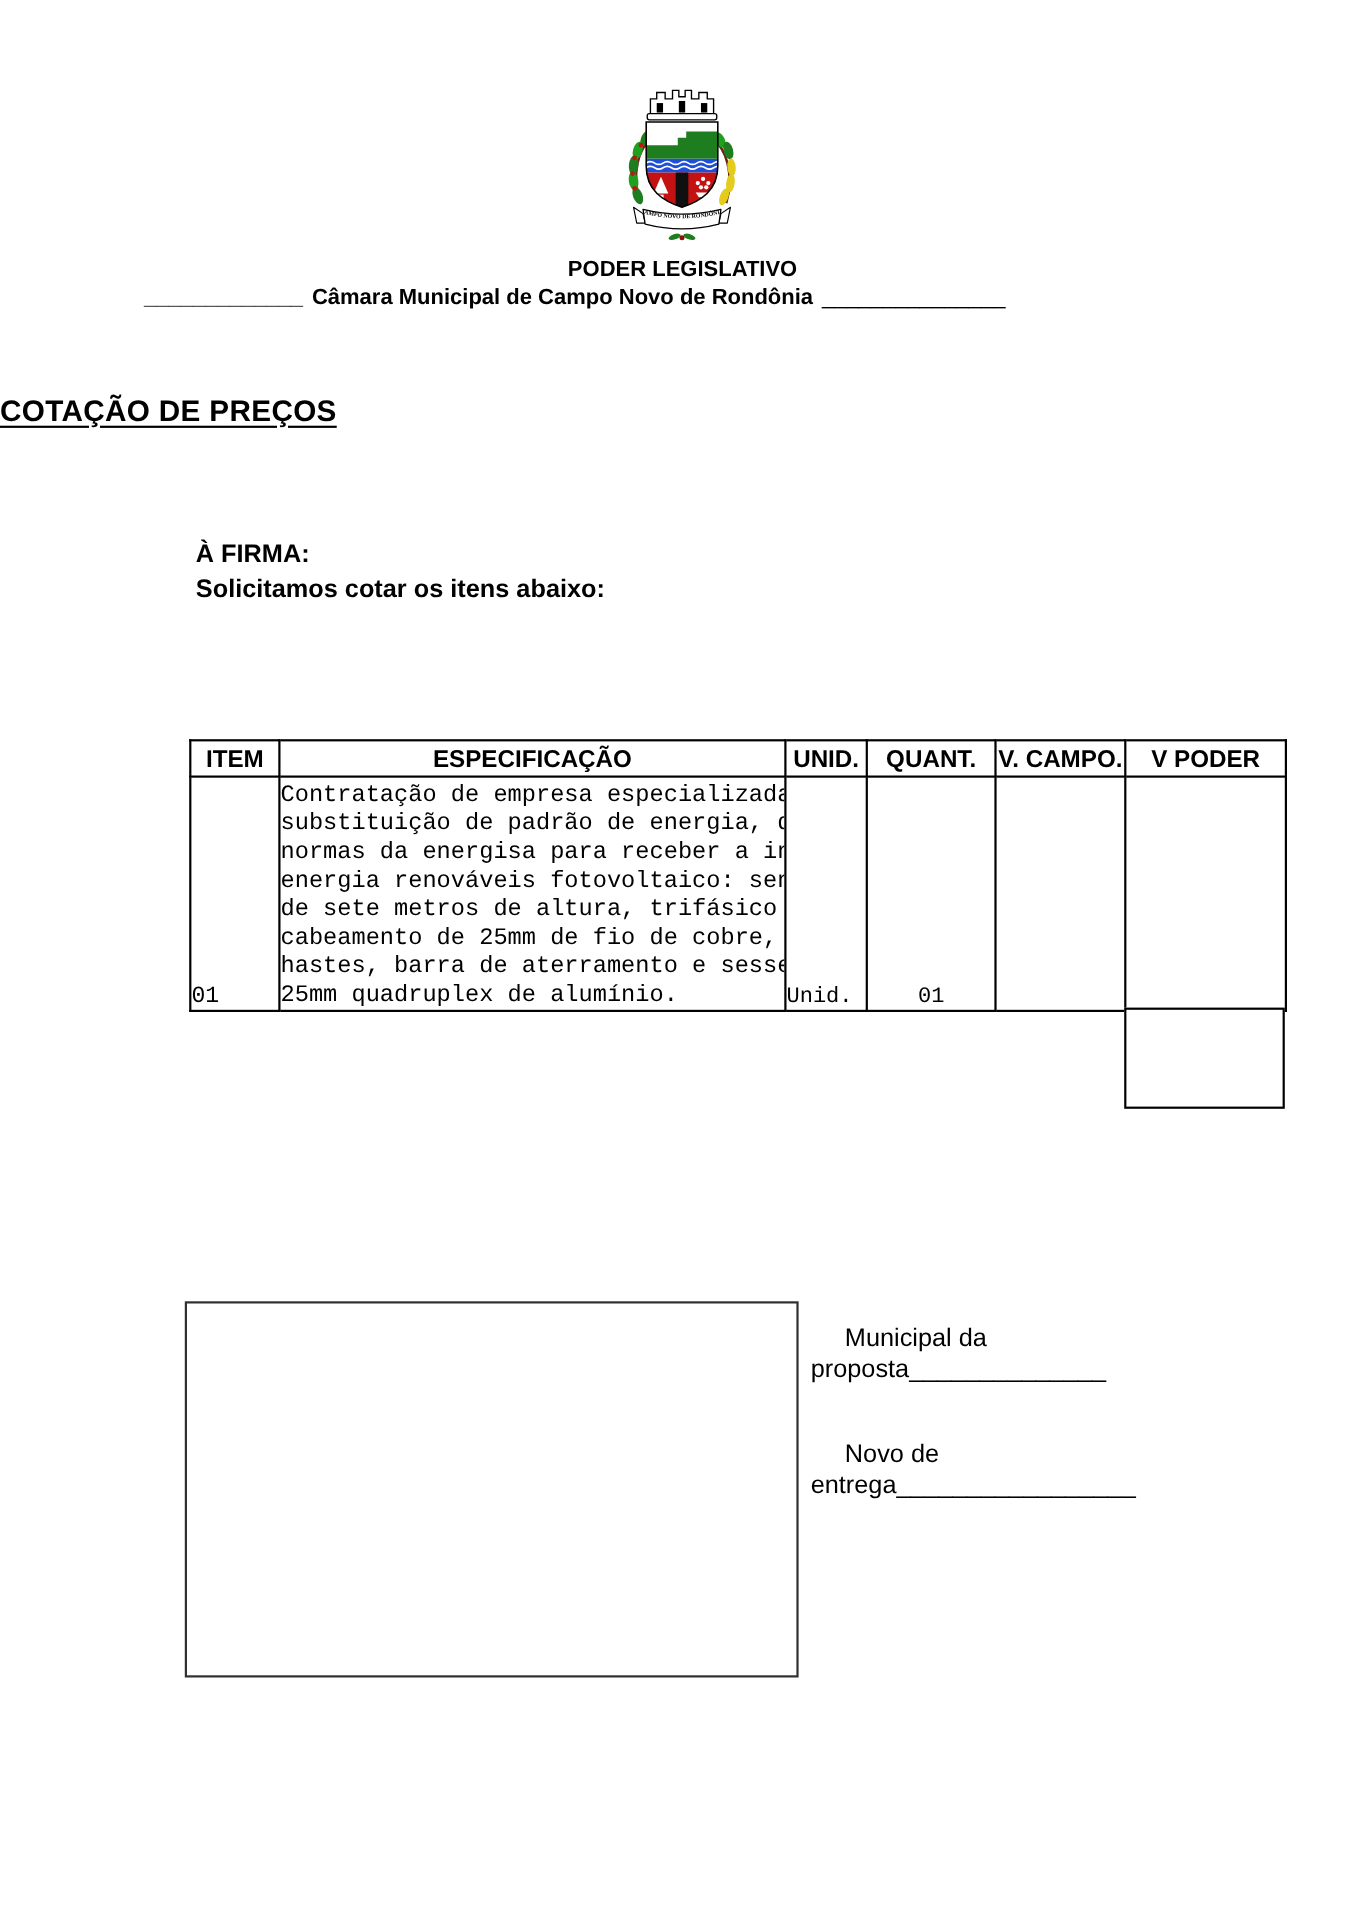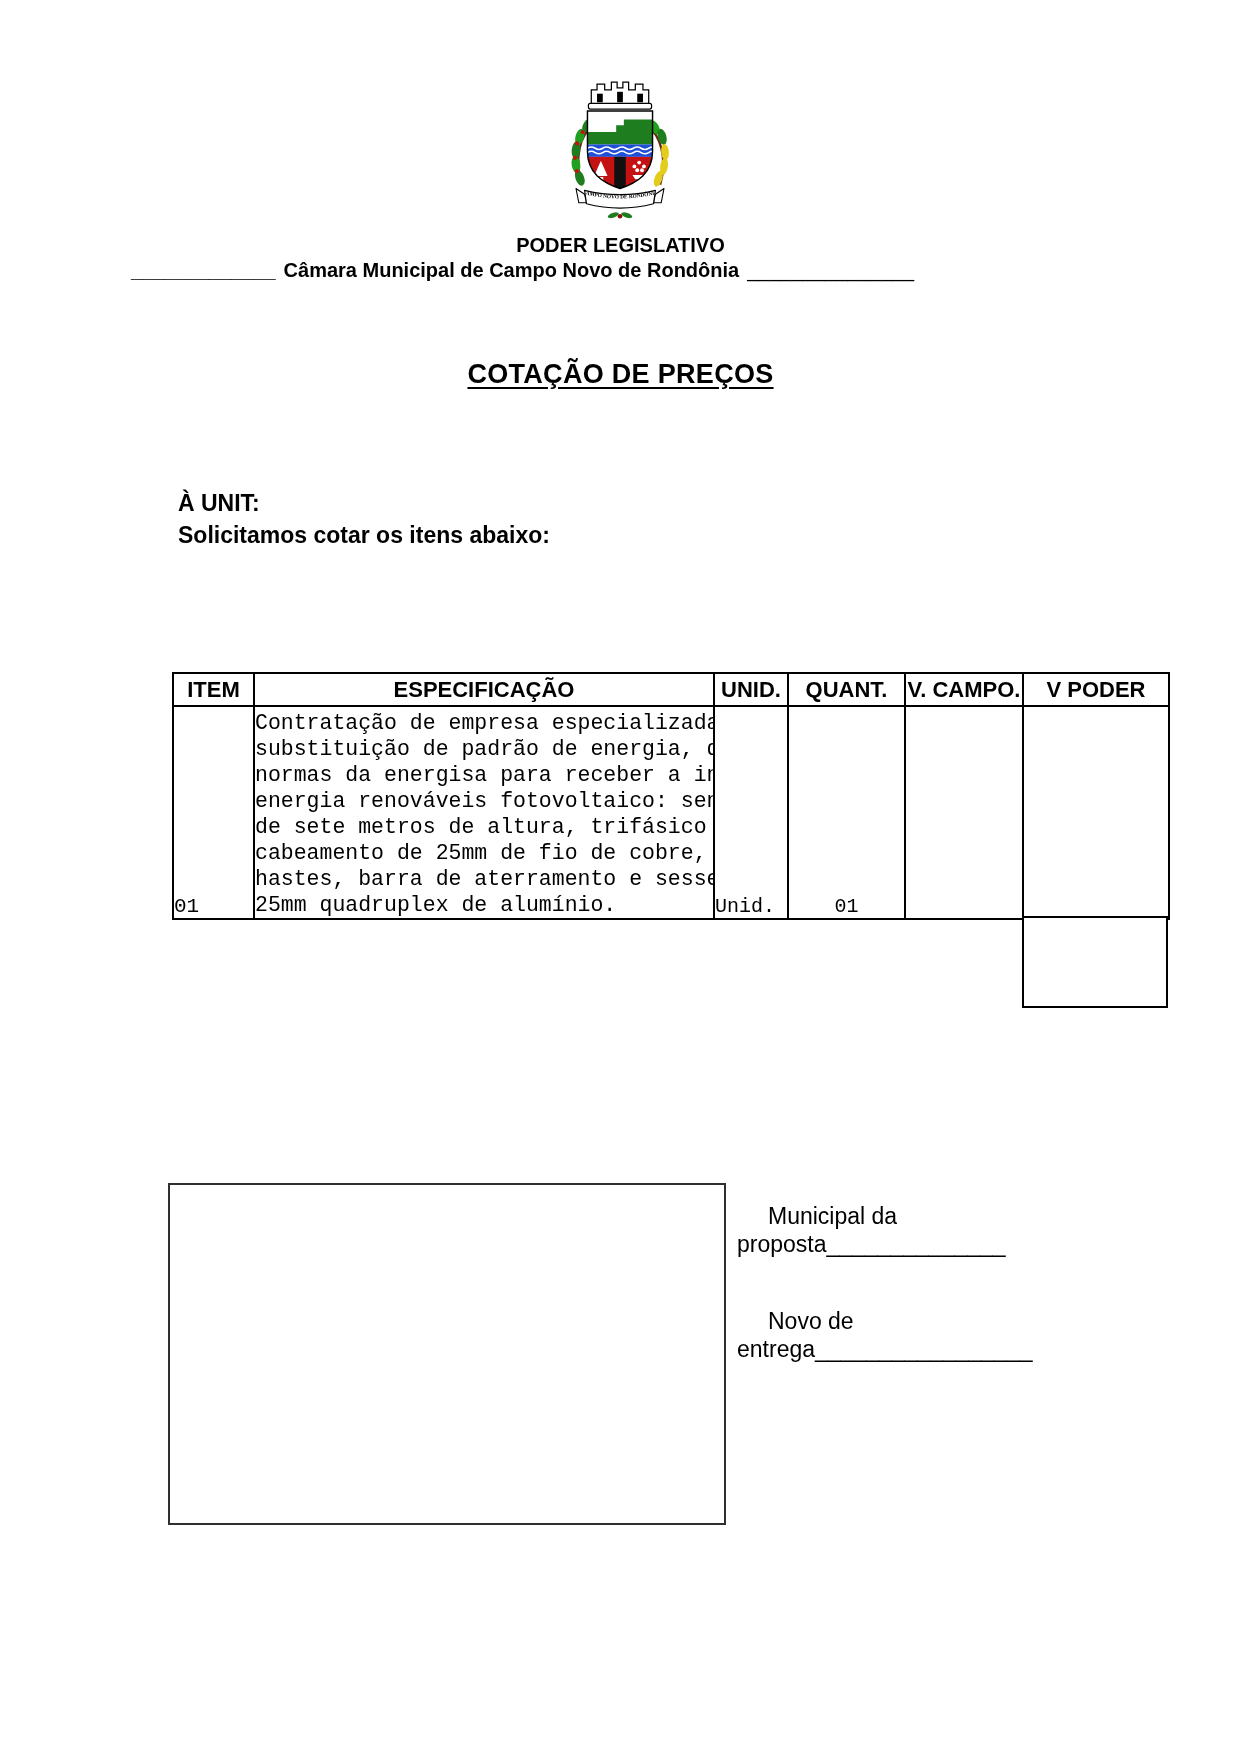--- a/index.html
+++ b/index.html
@@ -18,21 +18,21 @@
   }
   .org2{
     position:absolute;left:0;top:258px;width:1045px;
     text-align:center;font-size:20px;line-height:24px;white-space:nowrap;
   }
   .org2 .u-bold{font-weight:bold;letter-spacing:0;}
   .org2 .org2-text{font-weight:bold;margin:0 8px;}
   .org2 .u-thin{font-weight:normal;}
   .doc-title{
     position:absolute;left:0;top:359px;width:1241px;
-    text-align:center;font-size:27px;font-weight:bold;
+    text-align:left;font-size:27px;font-weight:bold;
     text-decoration:underline;text-underline-offset:4px;letter-spacing:0.3px;
   }
   .intro{position:absolute;left:178px;top:487px;font-size:23px;font-weight:bold;line-height:32px;}
   table.quote{
     position:absolute;left:172px;top:672px;
     width:996px;border-collapse:collapse;table-layout:fixed;
   }
   table.quote th,table.quote td{border:2px solid #000;padding:0;}
   table.quote th{
     height:31px;font-size:22px;font-weight:bold;text-align:center;
@@ -146,21 +146,21 @@
     </g>
   </svg>
 
   <div class="org1">PODER LEGISLATIVO</div>
 
   <div class="org2"><span class="u-bold">_____________</span><span class="org2-text">Câmara Municipal de Campo Novo de Rondônia</span><span class="u-thin">_______________</span></div>
 
   <div class="doc-title">COTAÇÃO DE PREÇOS</div>
 
   <div class="intro">
-    <div>À UNIT:</div>
+    <div>À FIRMA:</div>
     <div>Solicitamos cotar os itens abaixo:</div>
   </div>
 
   <table class="quote">
     <colgroup>
       <col style="width:81px">
         <col style="width:460px">
         <col style="width:74px">
       <col style="width:117px">
         <col style="width:118px">

